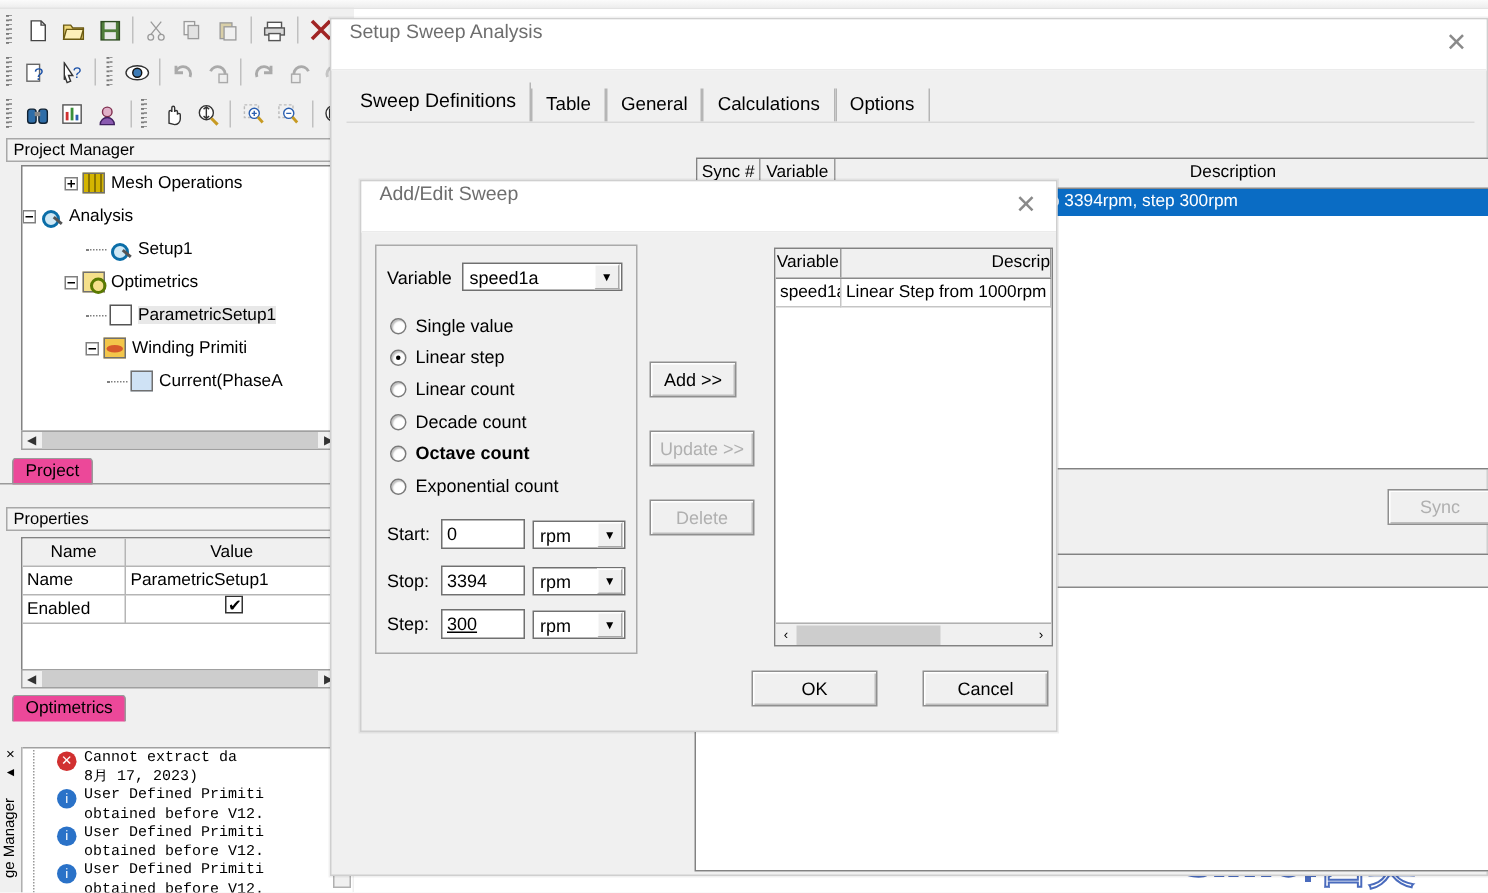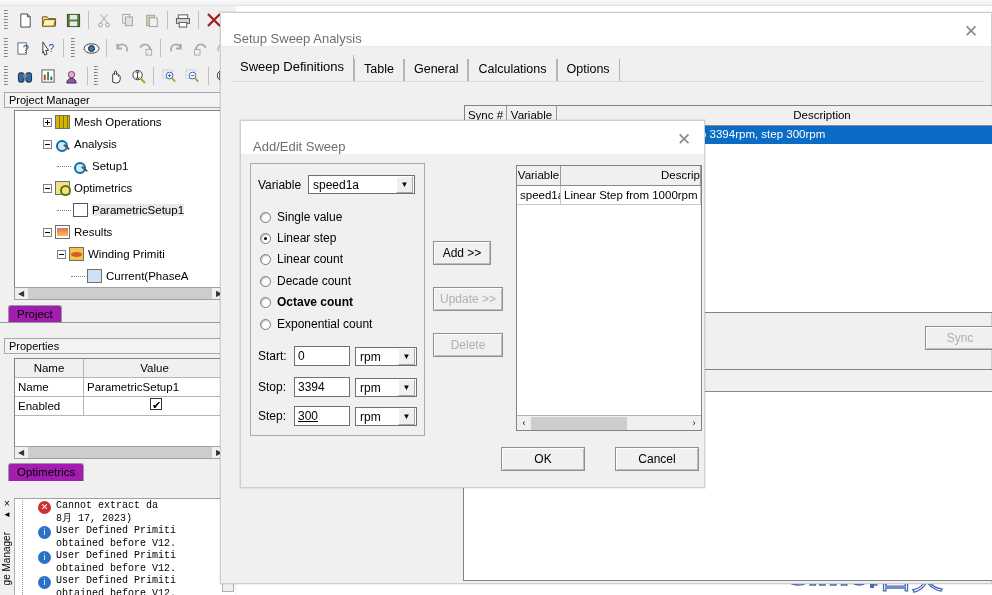--- a/index.html
+++ b/index.html
@@ -88,21 +88,21 @@
   .h-scroll {
     position:absolute; height:13px; background:#f0f0f0; border:1px solid #a0a0a0;
     display:flex; align-items:center; justify-content:space-between;
   }
   .h-scroll .arr { width:12px; text-align:center; font-size:8px; color:#333; }
   .h-thumb { flex:1; height:11px; background:#cdcdcd; margin:0 1px; }
 
   .tab-strip { position:absolute; }
   .tabbtn {
     display:inline-block; height:18px; line-height:17px; padding:0 8px;
-    background:#a21caf; border:1px solid #9a9a9a; border-bottom:none;
+    background:#ec4899; border:1px solid #9a9a9a; border-bottom:none;
     border-radius:3px 3px 0 0; font-size:11.5px;
   }
 
   .prop-grid {
     position:absolute; left:14px; top:358px; width:212px; height:96px;
     background:#fff; border:1px solid #828282; overflow:hidden;
   }
   .pg-row { display:flex; height:19px; }
   .pg-cell { border-right:1px solid #b5b5b5; border-bottom:1px solid #b5b5b5;
              font-size:11.5px; line-height:18px; padding-left:3px; overflow:hidden; white-space:nowrap;}
@@ -151,21 +151,21 @@
      -webkit-text-stroke:1.3px #4a6bbd; font-family:"DejaVu Sans", sans-serif;}
   .wm-small { position:absolute; left:46px; top:12px; font-size:10px; color:#222; }
   .wm-small2 { position:absolute; left:140px; top:14px; font-size:9px; color:#222; }
 
   
   .dlg {
     position:absolute; background:#f0f0f0; border:1px solid #cfcfcf;
     box-shadow: 0 0 0 1px rgba(0,0,0,0.06);
   }
   .dlg-caption { height:34px; background:#fff; border-bottom:1px solid #ebebeb;
-      display:flex; align-items:flex-end; }
+      display:flex; align-items:flex-start; }
   .dlg-title { font-size:13px; color:#6e6e6e; padding-left:12px; font-family:"Liberation Sans", sans-serif; }
   .dlg-close { margin-left:auto; width:40px; height:30px; display:flex; align-items:center;
       justify-content:center; color:#8a8a8a; font-size:17px; }
 
   #sweepDlg { left:220px; top:12px; width:772px; height:572px; }
   .tabs-row { position:absolute; left:10px; top:44px; height:24px; display:flex; align-items:flex-end; }
   .ftab { height:22px; line-height:21px; padding:0 9px; font-size:12.5px; background:#f0f0f0;
      border-left:1px solid #b5b5b5; border-right:1px solid #b5b5b5; color:#000; }
   .ftab.active { background:#f0f0f0; border-left:none; border-right:1px solid #b5b5b5;
      height:26px; line-height:24px; font-size:13px; }
@@ -428,44 +428,39 @@
   </div>
 
   <div class="panel-title pm-title">Project Manager</div>
 
   <div class="tree-box" id="treeBox">
       <div class="tree-row" style="padding-left: 28px;">
         <span class="tbox plus"></span>
         <span class="ticon ic-mesh"></span>
         <span class="tree-label">Mesh Operations</span>
       </div>
-      <div class="tree-row" style="padding-left: 28px; text-align: right;">
+      <div class="tree-row" style=" text-align: right;">
         <span class="tbox"></span>
         <span class="ticon ic-analysis"></span>
         <span class="tree-label">Analysis</span>
       </div>
       <div class="tree-row" style="padding-left: 42px;">
         <span class="dash"></span>
         <span class="ticon ic-setup"></span>
         <span class="tree-label">Setup1</span>
       </div>
       <div class="tree-row" style="padding-left: 28px;">
         <span class="tbox"></span>
         <span class="ticon ic-opti"></span>
         <span class="tree-label">Optimetrics</span>
       </div>
       <div class="tree-row" style="padding-left: 42px;">
         <span class="dash"></span>
         <span class="ticon ic-param"></span>
         <span class="tree-label sel">ParametricSetup1</span>
-      </div>
-      <div class="tree-row" style="padding-left: 28px;">
-        <span class="tbox"></span>
-        <span class="ticon ic-results"></span>
-        <span class="tree-label">Results</span>
       </div>
       <div class="tree-row" style="padding-left: 42px;">
         <span class="tbox"></span>
         <span class="ticon ic-wind"></span>
         <span class="tree-label">Winding Primiti</span>
       </div>
       <div class="tree-row" style="padding-left: 56px;">
         <span class="dash"></span>
         <span class="ticon ic-cur"></span>
         <span class="tree-label">Current(PhaseA</span>

